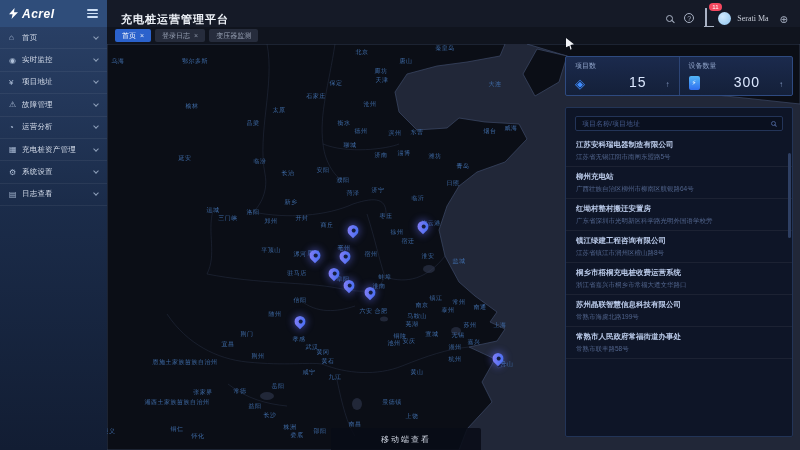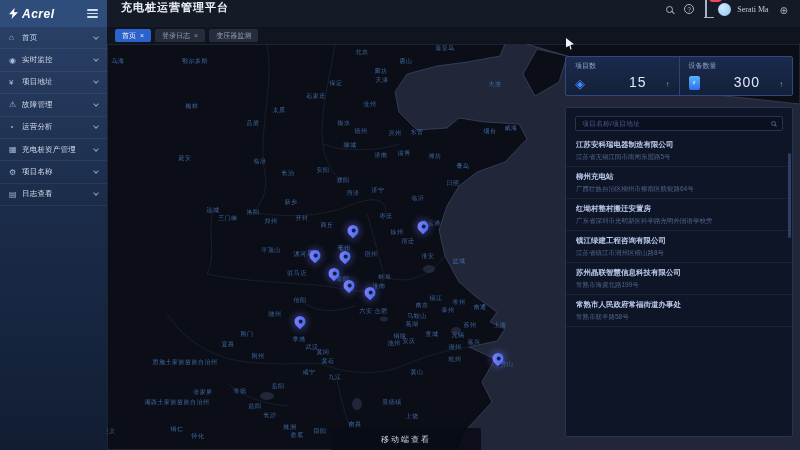--- a/index.html
+++ b/index.html
@@ -2,21 +2,21 @@
 <html><head>
 <meta charset="utf-8">
 <style>
   * { margin:0; padding:0; box-sizing:border-box; }
   html,body { width:800px; height:450px; overflow:hidden; background:#151a27;
     font-family:"Liberation Sans","DejaVu Sans",sans-serif; }
   #stage { position:relative; width:800px; height:450px; overflow:hidden; }
 
   
   #header { position:absolute; left:107px; top:0; right:0; height:27px;
-    background:#151a27; display:flex; align-items:flex-start; z-index:6; }
+    background:#151a27; display:flex; align-items:flex-end; z-index:6; }
   #header .title { color:#eef2f8; font-size:11px; font-weight:bold; padding-left:14px; letter-spacing:1px; }
   #header .spacer { flex:1; }
   .hdr-icons { display:flex; align-items:center; gap:11px; padding-right:12px; color:#a9b2c4; }
   .mag { width:7px; height:7px; border:1px solid #a9b2c4; border-radius:50%; position:relative; }
   .mag::after { content:""; position:absolute; width:4px; height:1px; background:#a9b2c4;
     transform:rotate(45deg); right:-3px; bottom:-1px; }
   .help { width:10px; height:10px; border:1px solid #a9b2c4; border-radius:50%;
     font-size:7px; display:flex; align-items:center; justify-content:center; }
   .help::before { content:"?"; }
   .bell-wrap { position:relative; }
@@ -179,21 +179,21 @@
      <span class="mi-label">运营分析</span>
      <span class="chev"></span>
    </div>
         <div class="menu-item">
      <span class="mi-icon">▦</span>
      <span class="mi-label">充电桩资产管理</span>
      <span class="chev"></span>
    </div>
         <div class="menu-item">
      <span class="mi-icon">⚙</span>
-     <span class="mi-label">项目名称</span>
+     <span class="mi-label">系统设置</span>
      <span class="chev"></span>
    </div>
         <div class="menu-item">
      <span class="mi-icon">▤</span>
      <span class="mi-label">日志查看</span>
      <span class="chev"></span>
    </div>
       </div>
   </div>
 
@@ -401,20 +401,24 @@
    </div>
           <div class="proj">
      <div class="proj-name">红坳村整村搬迁安置房</div>
      <div class="proj-addr">广东省深圳市光明新区科学路光明外国语学校旁</div>
    </div>
           <div class="proj">
      <div class="proj-name">镇江绿建工程咨询有限公司</div>
      <div class="proj-addr">江苏省镇江市润州区檀山路8号</div>
    </div>
           <div class="proj">
+     <div class="proj-name">桐乡市梧桐充电桩收费运营系统</div>
+     <div class="proj-addr">浙江省嘉兴市桐乡市常福大道文华路口</div>
+   </div>
+          <div class="proj">
      <div class="proj-name">苏州晶联智慧信息科技有限公司</div>
      <div class="proj-addr">常熟市海虞北路199号</div>
    </div>
           <div class="proj">
      <div class="proj-name">常熟市人民政府常福街道办事处</div>
      <div class="proj-addr">常熟市联丰路58号</div>
    </div>
         </div>
       <div class="scroll-thumb"></div>
     </div>

